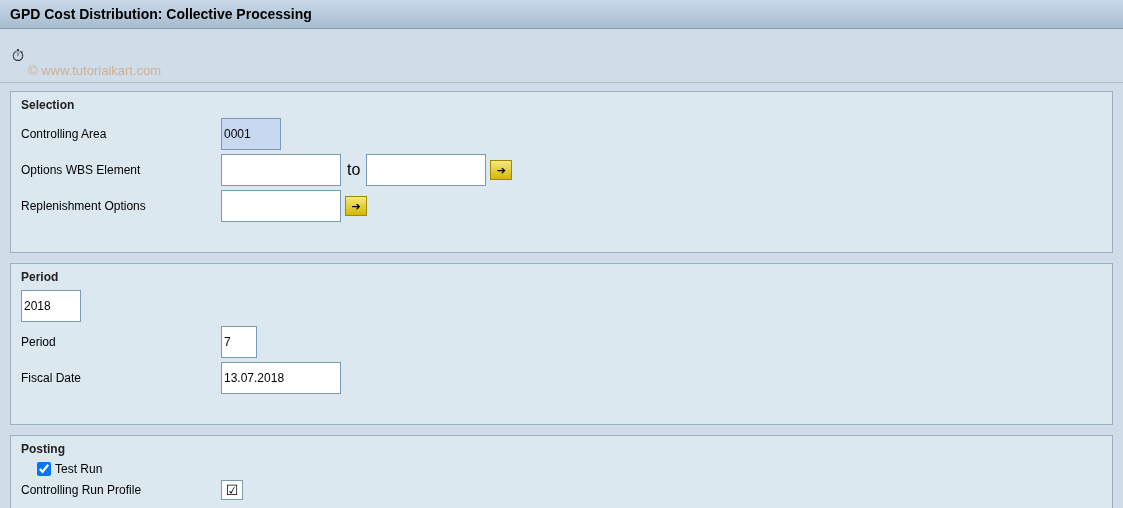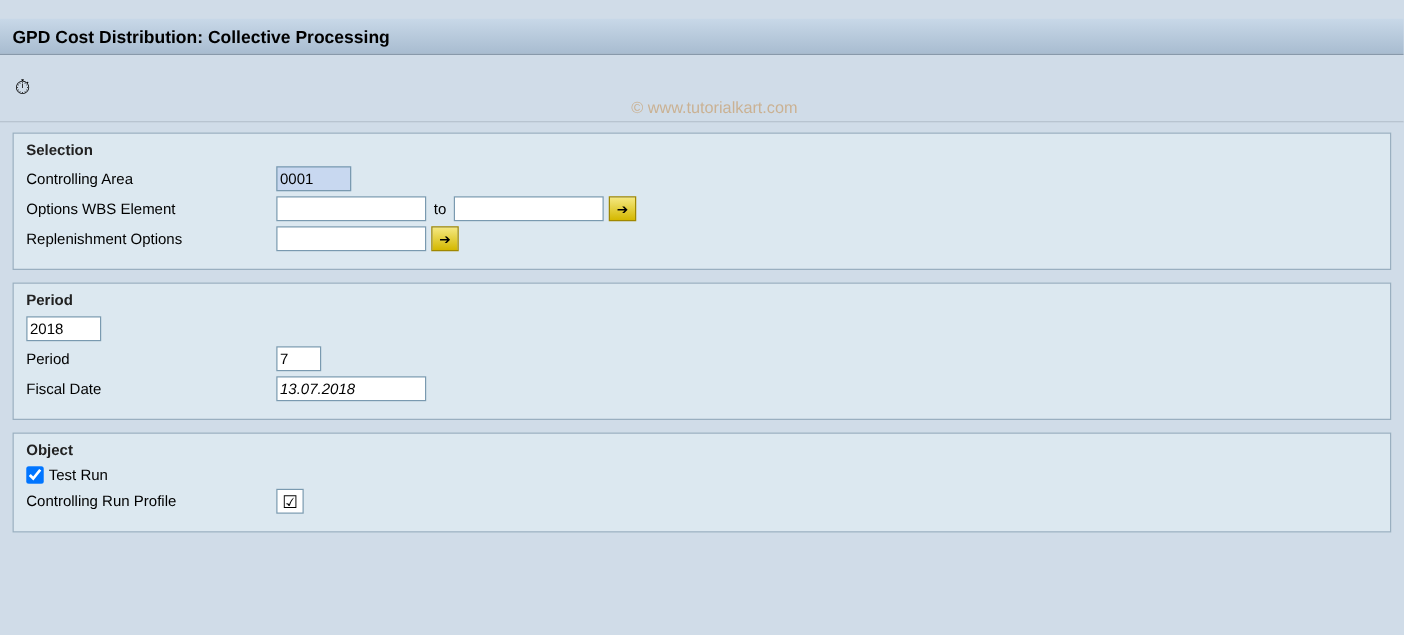--- a/index.html
+++ b/index.html
@@ -11,110 +11,108 @@
       height: 508px;
       overflow: hidden;
     }
     .title-bar {
       background: linear-gradient(to bottom, #c8d8e8, #a8bcd0);
       padding: 6px 10px;
       font-size: 14px;
       font-weight: bold;
       color: #000;
       border-bottom: 1px solid #8899aa;
-      margin-top: 15px;
     }
     .toolbar {
       background: #d0dce8;
       padding: 4px 8px;
       display: flex;
       align-items: center;
       border-bottom: 1px solid #b0bcc8;
       min-height: 28px;
     }
     .toolbar-icon {
       width: 20px;
       height: 20px;
       display: flex;
       align-items: center;
       justify-content: center;
       cursor: pointer;
       font-size: 16px;
     }
     .watermark {
       flex: 1;
-      text-align: center;
       color: #c8a070;
       font-size: 13px;
       opacity: 0.7;
       margin-top: 30px;
     }
     .main-content {
       padding: 8px 10px;
       background: #d0dce8;
     }
     .section-box {
       background: #dce8f0;
       border: 1px solid #9aafc0;
       margin-bottom: 10px;
-      padding: 6px 10px 10px 10px;
+      padding: 6px 10px 26px 10px;
     }
     .section-title {
       font-size: 12px;
       font-weight: bold;
       color: #222;
       margin-bottom: 6px;
     }
     .form-row {
       display: flex;
       align-items: center;
       margin-bottom: 4px;
     }
     .form-label {
       width: 200px;
       font-size: 12px;
       color: #000;
     }
     .form-input {
       border: 1px solid #7a9ab0;
       background: #fff;
-      height: 20px;
+      height: 32px;
       font-size: 12px;
       padding: 0 2px;
       outline: none;
     }
     .form-input-small {
       width: 60px;
     }
     .form-input-medium {
       width: 120px;
-      font-style: italic;
     }
     .form-input-selected {
       background: #c8d8f0;
     }
     .to-label {
       margin: 0 6px;
-      font-size: 12px;
+      font-size: 16px;
     }
     .nav-btn {
       width: 22px;
       height: 20px;
       background: linear-gradient(to bottom, #f5e880, #d4b800);
       border: 1px solid #a08800;
       cursor: pointer;
       display: flex;
       align-items: center;
       justify-content: center;
       font-size: 11px;
       margin-left: 4px;
     }
     .checkbox-wrapper {
       display: flex;
       align-items: flex-start;
+      margin-left: 16px;
     }
     .checkbox-wrapper input[type="checkbox"] {
       margin-right: 4px;
       width: 14px;
       height: 14px;
     }
     .checkmark-box {
       width: 22px;
       height: 20px;
       border: 1px solid #7a9ab0;
@@ -181,21 +179,21 @@
       <input type="text" class="form-input" style="width: 36px;" value="7">
     </div>
 
     <div class="form-row">
       <div class="form-label">Fiscal Date</div>
       <input type="text" class="form-input form-input-medium" value="13.07.2018" style="">
     </div>
   </div>
 
   <div class="section-box">
-    <div class="section-title">Object</div>
+    <div class="section-title">Posting</div>
 
     <div class="form-row">
       <div class="checkbox-wrapper">
         <input type="checkbox" checked="" id="testRunCheck" style="">
         <label for="testRunCheck">Test Run</label>
       </div>
     </div>
 
     <div class="form-row">
       <div class="form-label">Controlling Run Profile</div>

